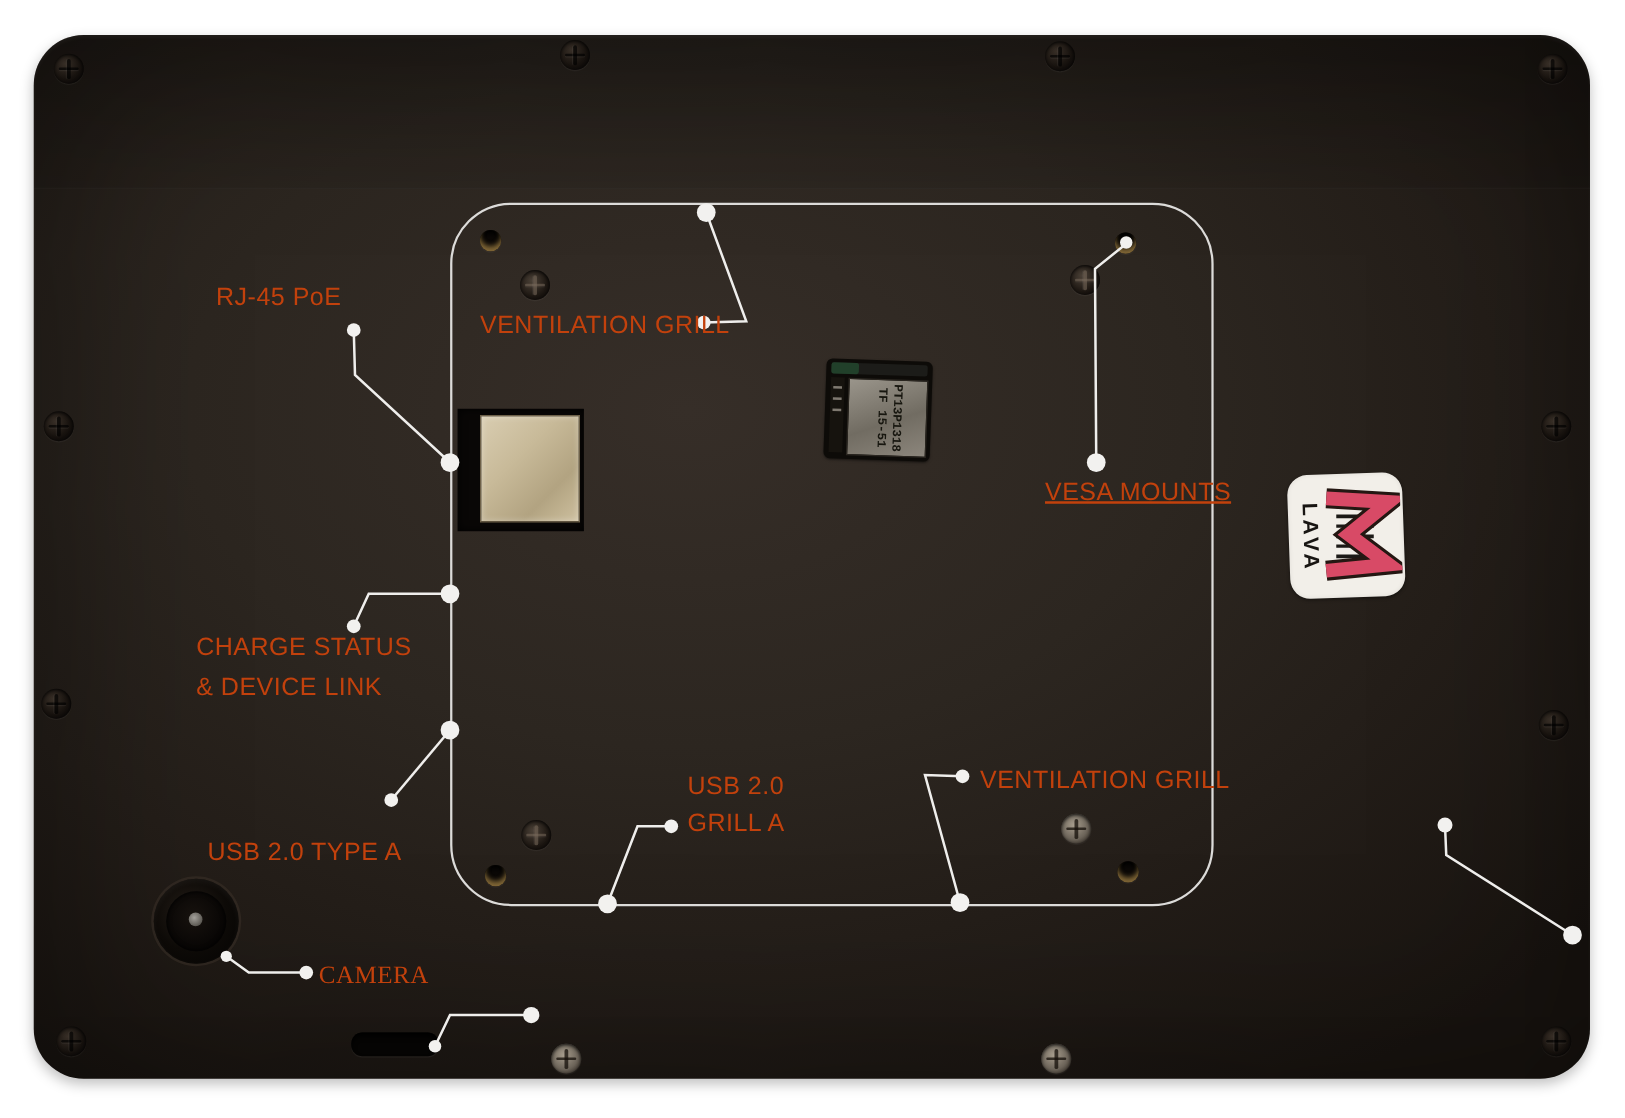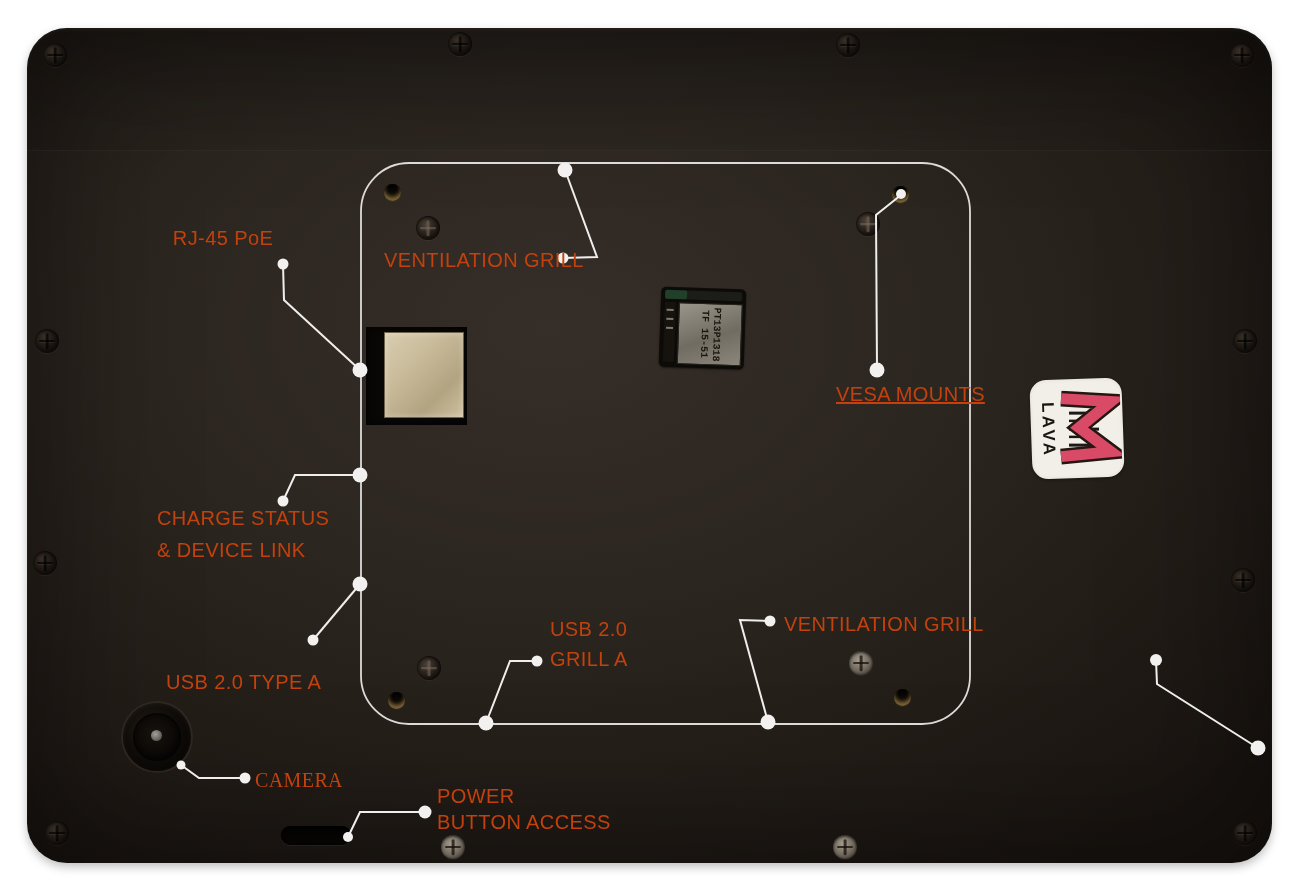--- a/index.html
+++ b/index.html
@@ -258,18 +258,14 @@
   <div class="label" style="left:550px;top:614px;line-height:30px;">
     <div>USB 2.0</div>
     <div>GRILL A</div>
   </div>
 
   <div class="label" style="left:784px;top:608px;">VENTILATION GRILL</div>
 
 
   <div class="label" style="left:255px;top:764px;font-family:Liberation Serif, serif;">CAMERA</div>
 
-  <div class="label" style="left:437px;top:783px;line-height:26px;">
-    <div>POWER</div>
-    <div>BUTTON ACCESS</div>
-  </div>
 
 </div>
 
 </body></html>

